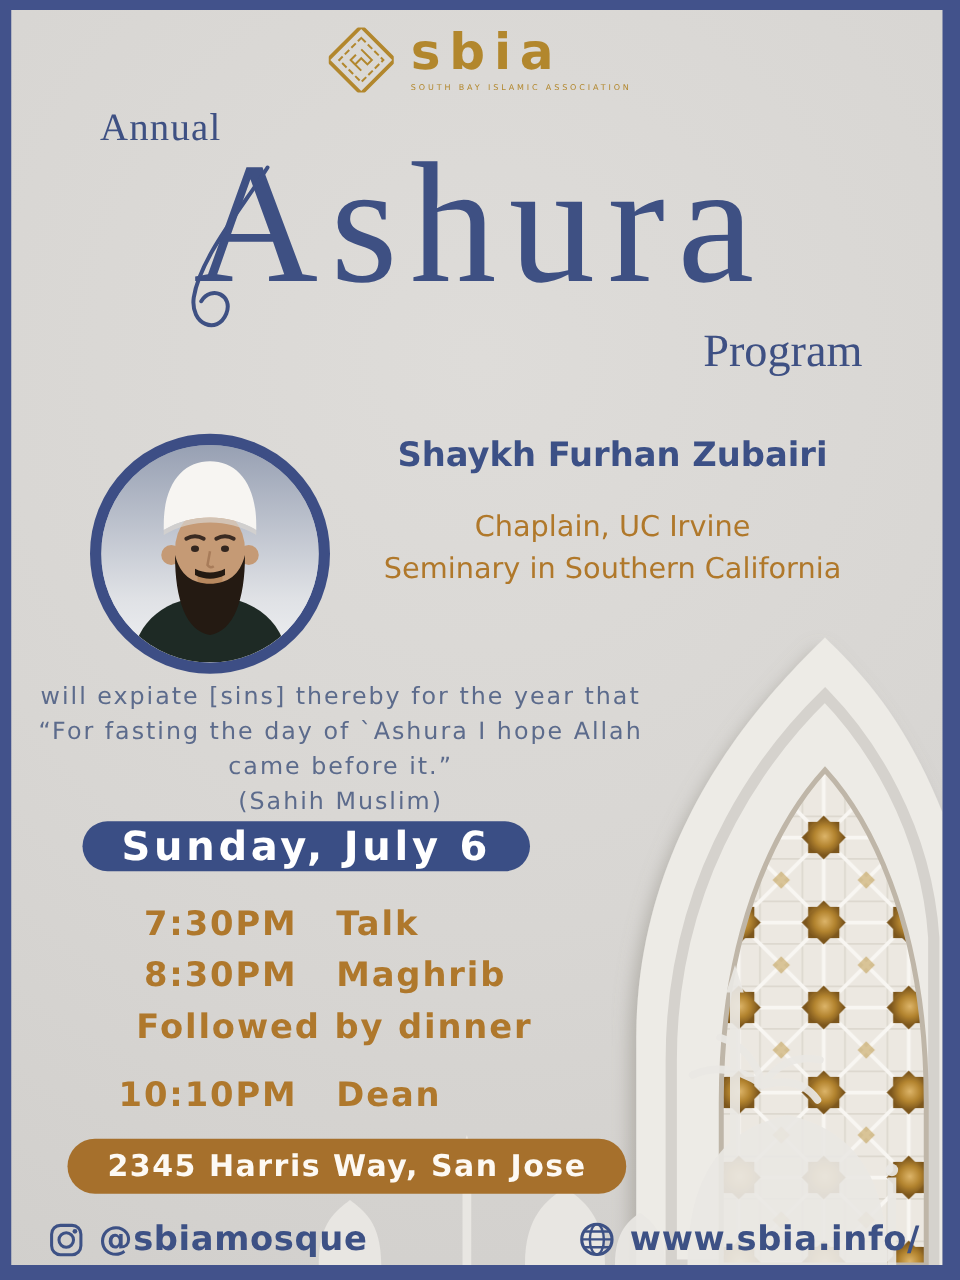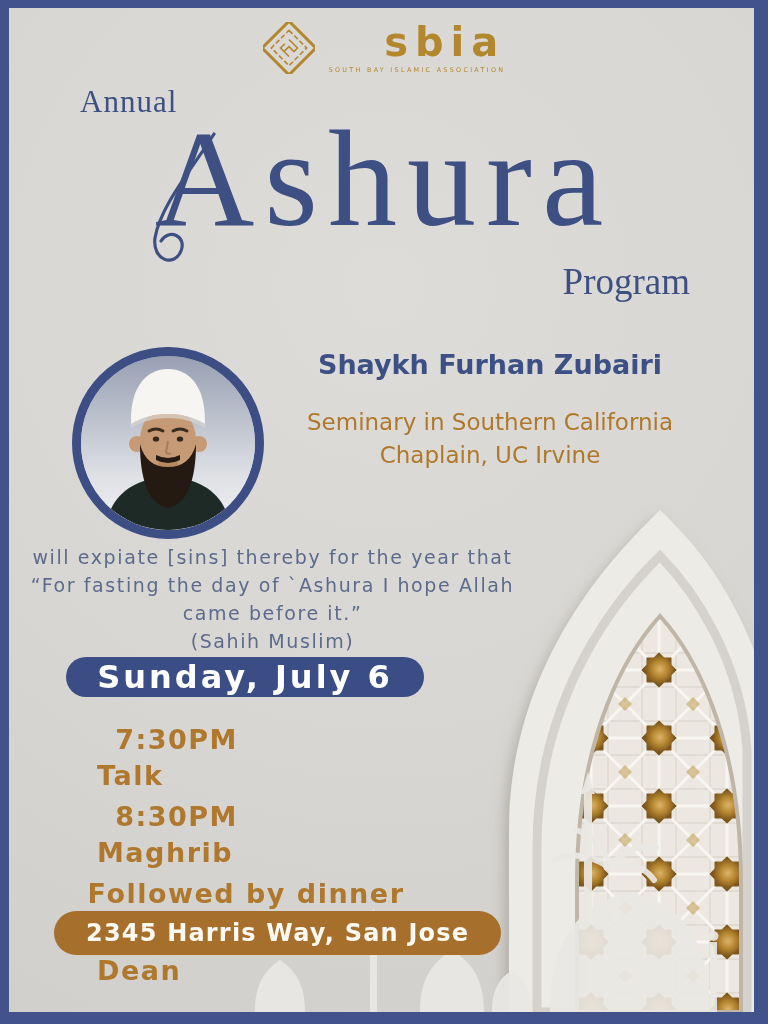--- a/index.html
+++ b/index.html
@@ -5,21 +5,21 @@
   html,body{margin:0;padding:0;background:#888;}
   .flyer{
     position:relative;width:768px;height:1024px;overflow:hidden;
     background:radial-gradient(circle at 50% 28%, #dedcd9 0%, #d8d6d3 55%, #d1cfcc 100%);
     font-family:"DejaVu Sans", sans-serif;
   }
   .frame{position:absolute;inset:0;border-style:solid;border-color:#42528b;
     border-width:8px 14px 12px 9px;z-index:30;pointer-events:none;}
   .abs{position:absolute;}
   
-  .logo-row{position:absolute;top:22px;left:0;width:100%;display:flex;justify-content:center;align-items:center;gap:14px;z-index:3;text-align:right;}
+  .logo-row{position:absolute;top:22px;left:0;width:100%;display:flex;justify-content:center;align-items:center;gap:14px;z-index:3;}
   .brand-name{font-size:40px;font-weight:bold;color:#b2872d;letter-spacing:7px;line-height:1;}
   .brand-tagline{font-size:6.4px;color:#b2872d;letter-spacing:2.3px;margin-top:4px;white-space:nowrap;}
   
   .kicker{left:80px;top:84px;font-family:"Liberation Serif",serif;font-size:31px;color:#3e5083;letter-spacing:1px;z-index:3;}
   .main-title{left:104px;top:110px;width:560px;text-align:center;font-family:"Liberation Serif",serif;
     font-size:138px;line-height:1;color:#3e5083;letter-spacing:10px;z-index:3;}
   .title-swash{left:142px;top:128px;z-index:4;}
   .suffix{right:78px;top:260px;font-family:"Liberation Serif",serif;font-size:37px;color:#3e5083;z-index:3;}
   
   .photo{left:72px;top:347px;width:174px;height:174px;border-radius:50%;
@@ -27,24 +27,24 @@
   .speaker-name{left:285px;top:349px;width:410px;text-align:center;font-size:27px;font-weight:bold;color:#3c5086;z-index:3;}
   .creds{left:265px;top:406px;width:450px;text-align:center;font-size:23px;line-height:33px;color:#b0782a;z-index:3;}
   
   .quote{left:30px;top:543px;width:485px;text-align:center;font-size:19px;line-height:28px;
     color:#5c6b8c;letter-spacing:1.6px;font-weight:500;z-index:3;}
   
   .date-pill{left:66px;top:657px;width:358px;height:40px;border-radius:28px;background:#3a4e85;
     display:flex;align-items:center;justify-content:center;z-index:3;}
   .date-pill span{color:#ffffff;font-size:32px;font-weight:bold;letter-spacing:3px;}
   .schedule{left:66px;top:722px;width:360px;z-index:3;font-size:27px;font-weight:bold;color:#af782c;letter-spacing:1.5px;}
-  .sched-row{display:flex;line-height:36px;margin-bottom:5px;flex-direction:column;}
+  .sched-row{display:flex;line-height:36px;margin-bottom:5px;}
   .sched-time{width:172px;text-align:right;}
   .sched-act{margin-left:31px;}
-  .sched-note{text-align:center;line-height:36px;margin-bottom:5px;}
+  .sched-note{text-align:right;line-height:36px;margin-bottom:19px;}
   
   .addr-pill{left:54px;top:911px;height:44px;border-radius:22px;background:#a6702c;
     display:inline-flex;align-items:center;padding:0 32px;z-index:4;}
   .addr-pill span{color:#fdf9f3;font-size:24px;font-weight:bold;letter-spacing:1.2px;white-space:nowrap;}
   
   .footer{left:38px;right:32px;top:976px;display:flex;justify-content:space-between;align-items:center;z-index:5;}
   .contact{display:flex;align-items:center;gap:11px;}
   .contact span{font-size:27px;font-weight:bold;color:#3d5185;letter-spacing:.5px;}
   .deco{z-index:1;}
   .deco2{z-index:2;}
@@ -146,22 +146,22 @@
       <rect x="77" y="104" width="20" height="24" fill="#b8895f"></rect>
       <path d="M24,174 C28,140 52,122 87,121 C122,122 146,140 150,174 Z" fill="#1e2a25"></path>
       <path d="M59,88 C59,124 68,149 87,152 C106,149 115,124 115,88 C111,104 101,111 87,111 C73,111 63,104 59,88 Z" fill="#241a12"></path>
       <path d="M75,99 Q87,105 99,99 L99,104 Q87,110 75,104 Z" fill="#241a12"></path>
       <path d="M50,64 C50,30 66,13 87,13 C108,13 124,30 124,64 L124,68 C112,61 100,58 87,58 C74,58 62,61 50,68 Z" fill="#f7f5f2"></path>
       <path d="M50,68 C62,61 74,58 87,58 C100,58 112,61 124,68 L124,72 C112,65 100,62 87,62 C74,62 62,65 50,72 Z" fill="#d8d4cf" opacity="0.7"></path>
     </svg>
   </div>
   <div class="abs speaker-name">Shaykh Furhan Zubairi</div>
   <div class="abs creds">
+    <div>Chaplain, UC Irvine</div>
     <div>Seminary in Southern California</div>
-    <div>Chaplain, UC Irvine</div>
   </div>
 
   <div class="abs quote">
     <div>will expiate [sins] thereby for the year that</div>
     <div>“For fasting the day of `Ashura I hope Allah</div>
     <div>came before it.”</div>
     <div>(Sahih Muslim)</div>
   </div>
 
   <div class="abs date-pill">
@@ -181,15 +181,33 @@
     <div class="sched-row">
       <span class="sched-time">10:10PM</span>
       <span class="sched-act">Dean</span>
     </div>
   </div>
 
   <div class="abs addr-pill">
     <span>2345 Harris Way, San Jose</span>
   </div>
 
+  <div class="abs footer">
+    <div class="contact">
+      <svg width="30" height="30" viewBox="0 0 32 32">
+        <rect x="3.5" y="3.5" width="25" height="25" rx="7.5" fill="none" stroke="#3d5185" stroke-width="2.6"></rect>
+        <circle cx="16" cy="16" r="6.2" fill="none" stroke="#3d5185" stroke-width="2.6"></circle>
+        <circle cx="23.4" cy="8.6" r="2" fill="#3d5185"></circle>
+      </svg>
+      <span>@sbiamosque</span>
+    </div>
+    <div class="contact">
+      <svg width="31" height="31" viewBox="0 0 32 32">
+        <circle cx="16" cy="16" r="12.5" fill="none" stroke="#3d5185" stroke-width="2.6"></circle>
+        <ellipse cx="16" cy="16" rx="5.8" ry="12.5" fill="none" stroke="#3d5185" stroke-width="2"></ellipse>
+        <path d="M3.5,16 H28.5 M5.5,9.5 H26.5 M5.5,22.5 H26.5" stroke="#3d5185" stroke-width="2" fill="none"></path>
+      </svg>
+      <span>www.sbia.info/</span>
+    </div>
+  </div>
 
   <div class="frame"></div>
 </div>
 
 </body></html>

